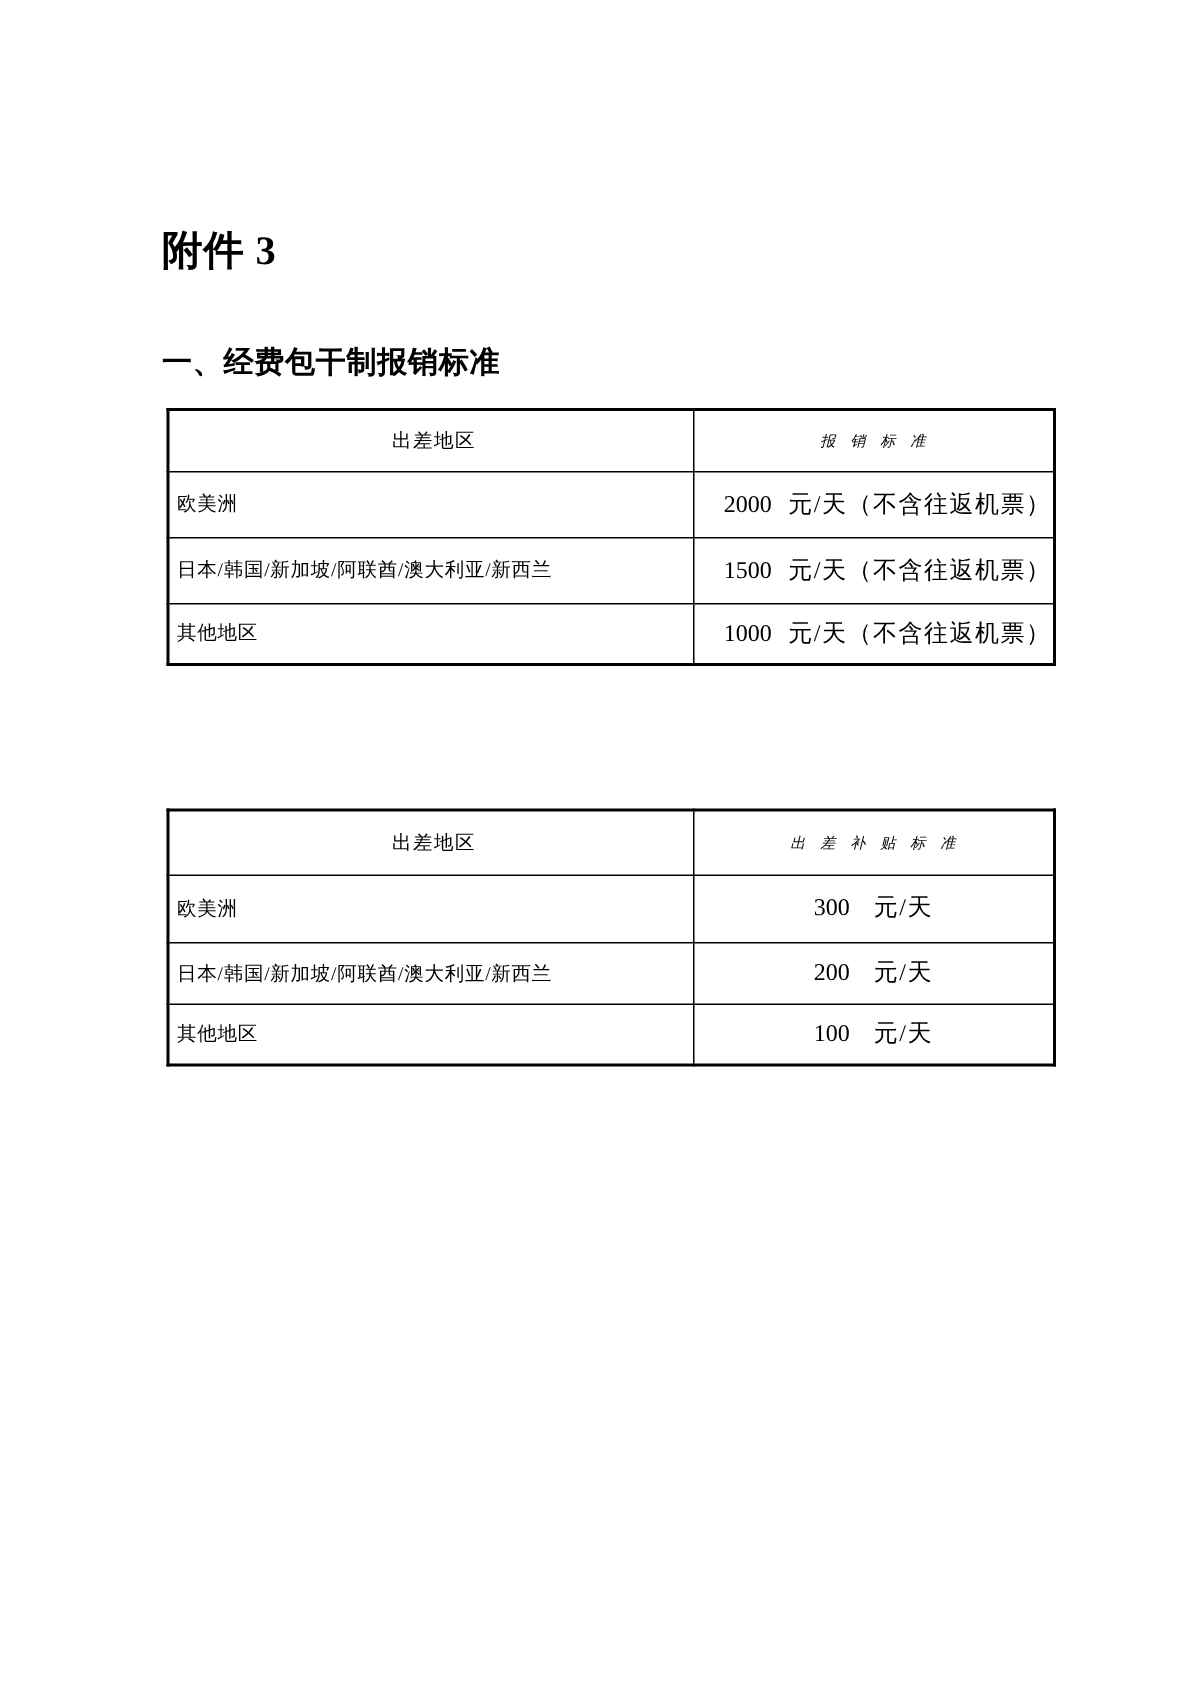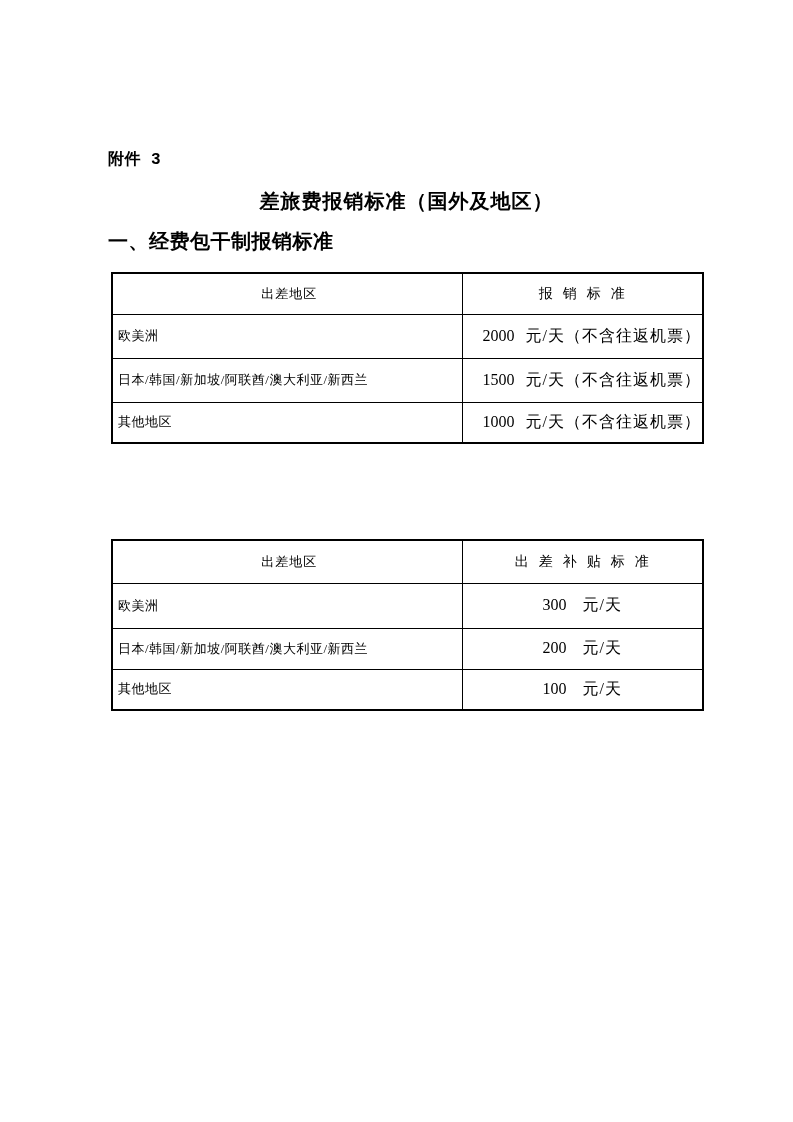--- a/index.html
+++ b/index.html
@@ -8,22 +8,22 @@
     width: 793px;
     height: 1122px;
     background: #ffffff;
     color: #000000;
     font-family: "Liberation Serif", "DejaVu Serif", serif;
     overflow: hidden;
   }
   .att-label {
     position: absolute;
     left: 108px; top: 149px;
-    font-family: Liberation Mono, monospace;
-    font-size: 16px; font-weight: bold;
+    font-family: Liberation Serif, serif;
+    font-size: 27px; font-weight: bold;
     letter-spacing: 0.5px;
     white-space: pre;
   }
   .doc-title {
     position: absolute;
     left: 111px; top: 188px; width: 591px;
     text-align: center;
     font-family: "Liberation Sans", "DejaVu Sans", sans-serif;
     font-size: 20px; font-weight: bold;
     letter-spacing: 1px;
@@ -72,24 +72,25 @@
     letter-spacing: 0.5px;
     text-align: left;
   }
   td.header-region {
     font-size: 13px;
     padding-left: 5px;
     letter-spacing: 1px;
     text-align: center;
   }
   td.header-standard {
-    font-size: 14px;
+    font-size: 10px;
     text-align: center;
     letter-spacing: 10px;
     padding-left: 10px; 
+    font-style: italic;
   }
   td.value-cell-left {
     font-size: 16px;
     text-align: right;
     padding-left: 16px;
   }
   td.value-cell-center {
     font-size: 16px;
     text-align: center;
   }
@@ -104,21 +105,20 @@
     letter-spacing: 0.5px;
   }
 </style>
 </head>
 <body>
 
 <div class="page">
 
   <div class="att-label">附件 3</div>
 
-  <div class="doc-title">差旅费报销标准（国外及地区）</div>
 
   <div class="section-heading s1">一、经费包干制报销标准</div>
 
   <table class="doc-table t1">
     <colgroup>
         <col class="c1">
         <col class="c2">
       </colgroup>
     <tbody>
       <tr class="hdr">

